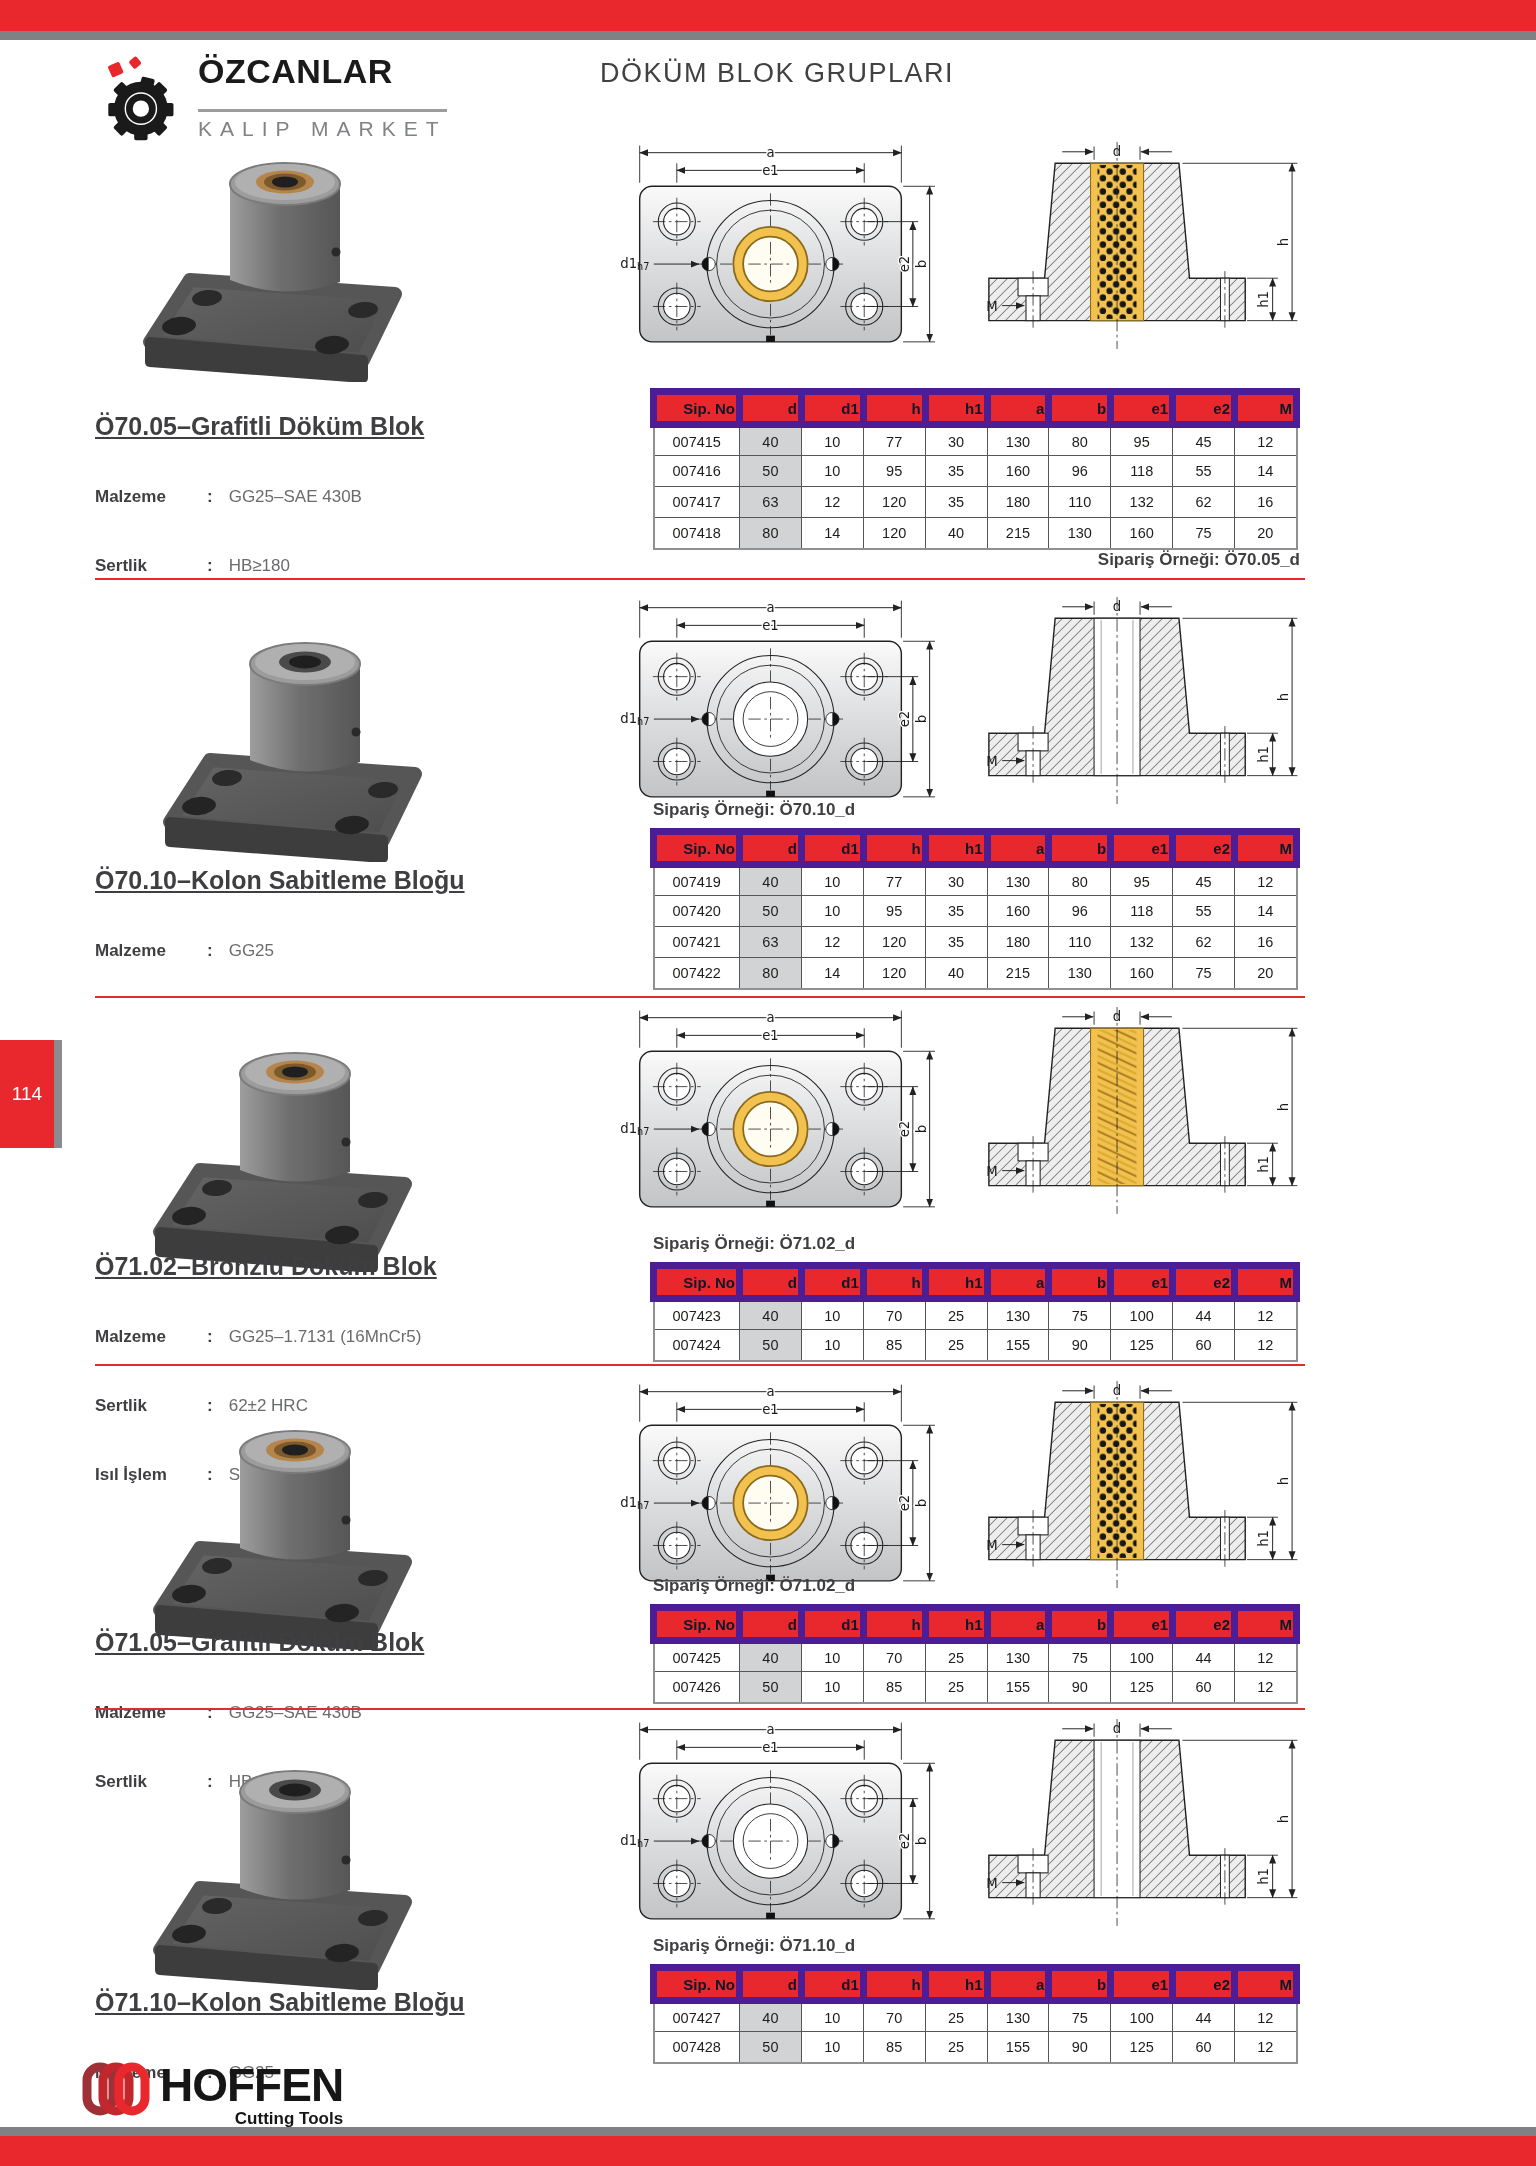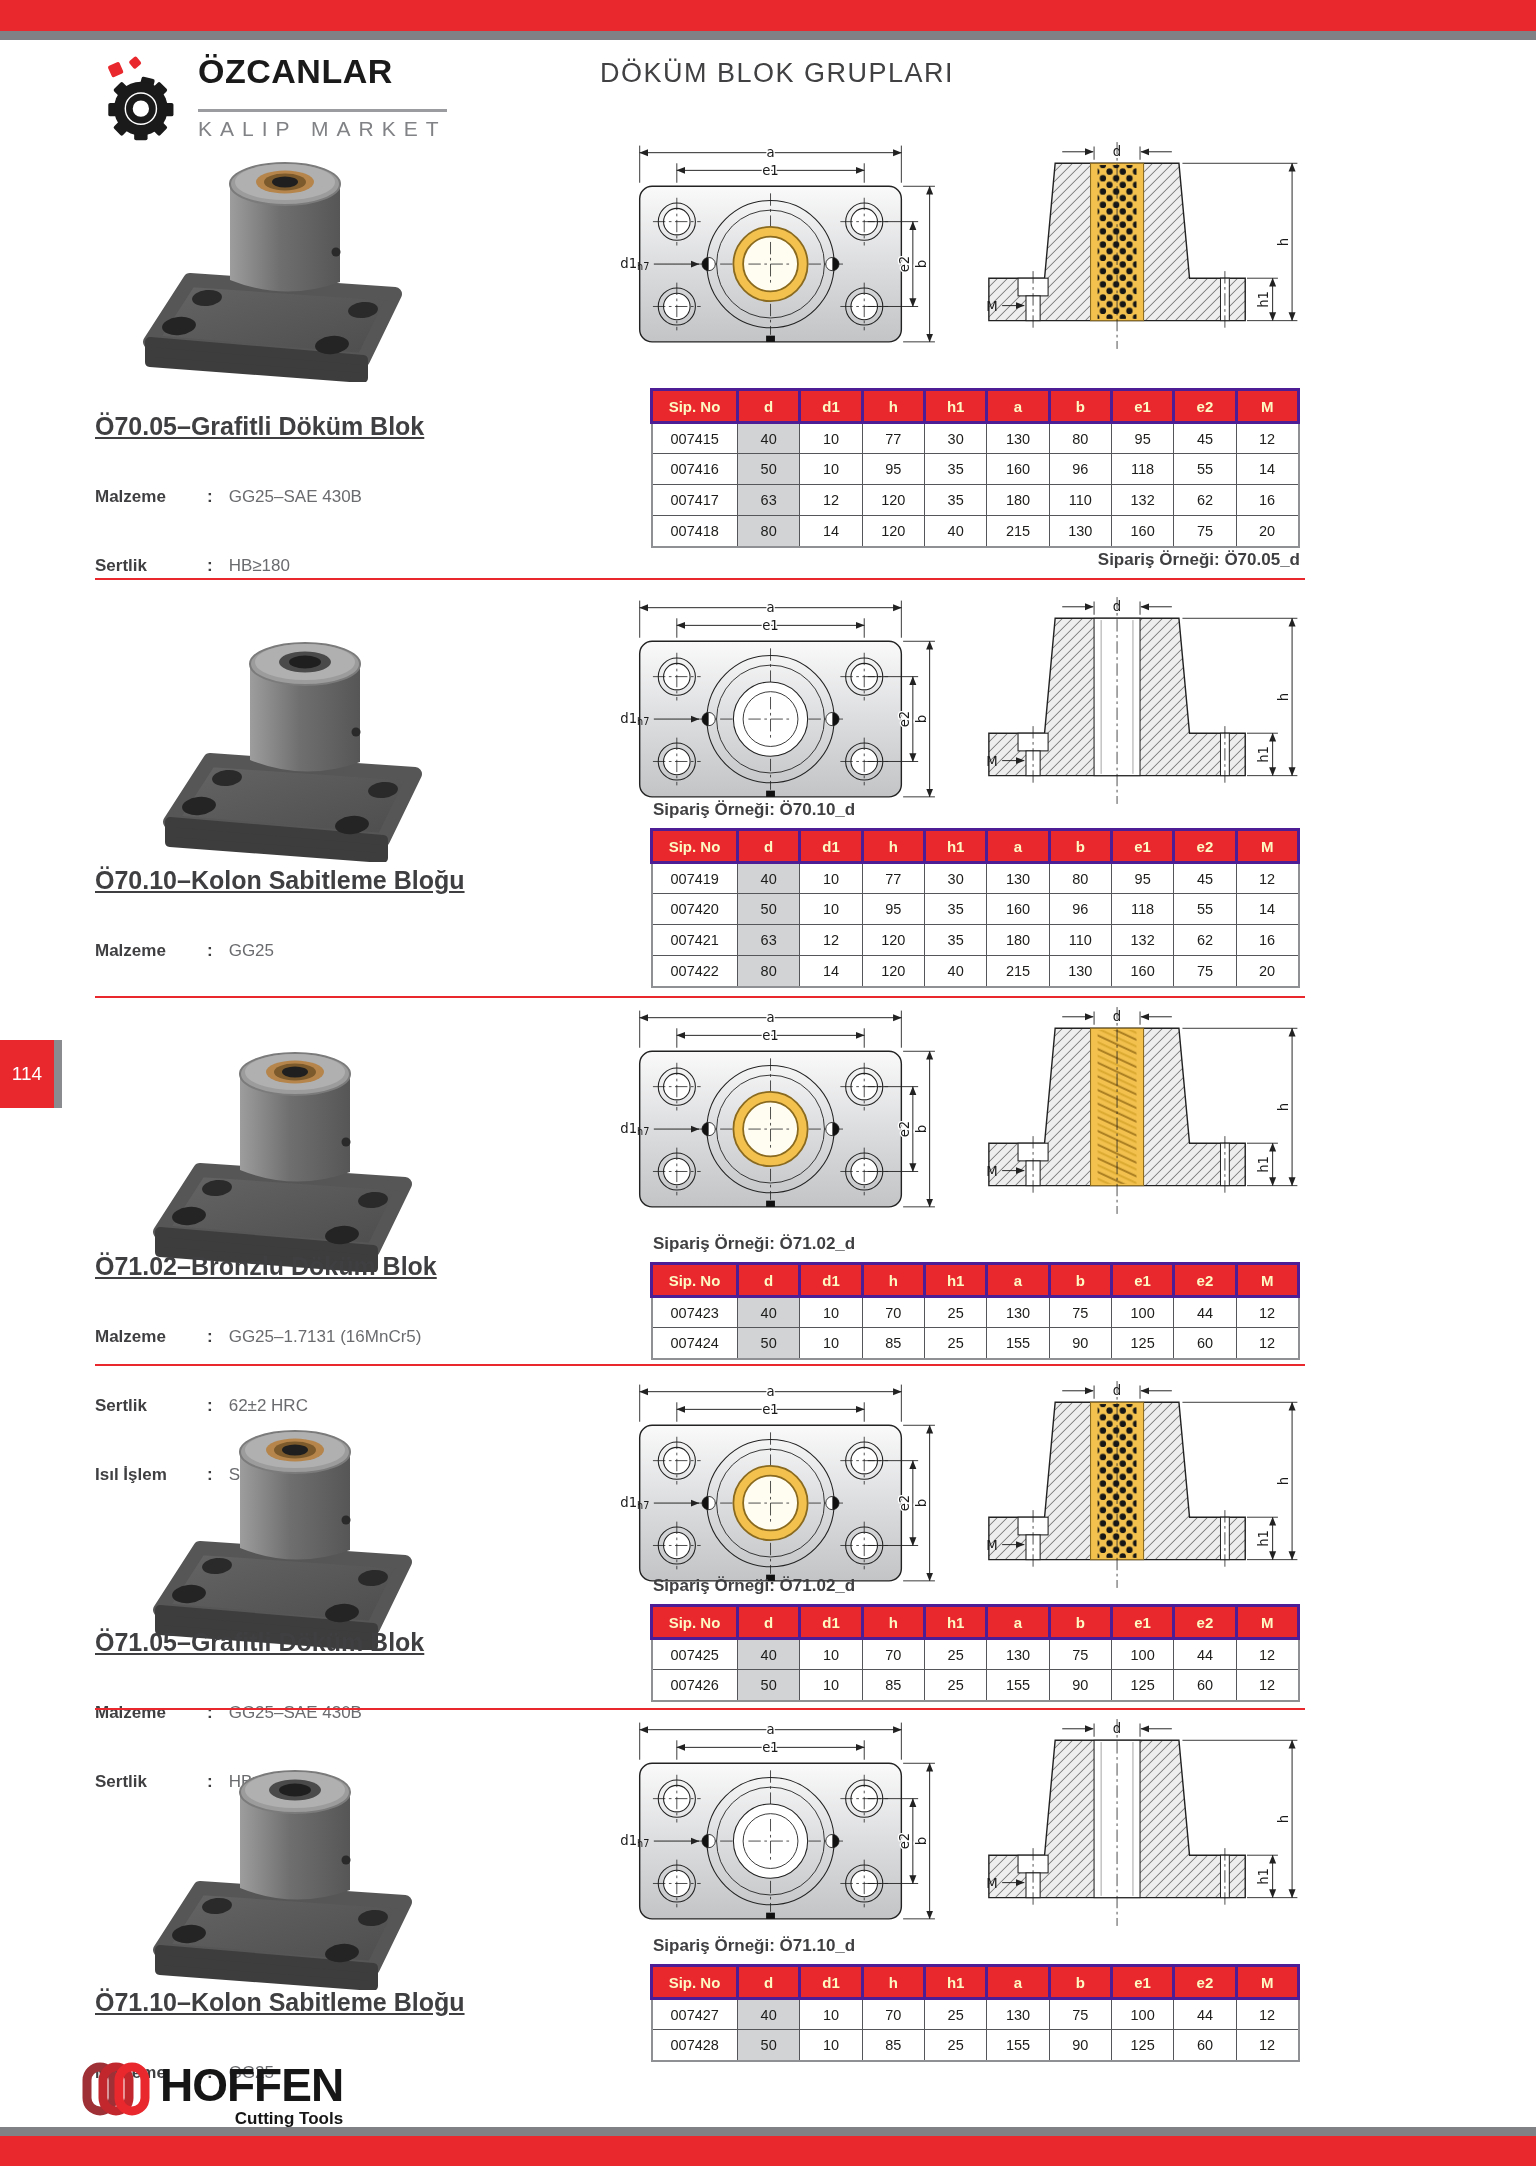--- a/index.html
+++ b/index.html
@@ -31,29 +31,29 @@
   .spec-row{display:flex;font-size:17px;line-height:26px;margin-top:43px;}
   .spec-label{font-weight:bold;color:var(--ink);width:112px;}
   .spec-colon{font-weight:bold;color:var(--ink);margin-right:16px;}
   .spec-value{color:var(--softink);}
   .order-label{font-size:17px;font-weight:bold;color:var(--ink);}
 
   
   table.dim-table{border-collapse:collapse;table-layout:fixed;width:650px;background:#fff;
                   border:2px solid #8e9093;}
   table.dim-table col.c-sip{width:86px;}
-  table.dim-table th{background:var(--red);color:#fef9c3;font-size:15px;font-weight:bold;
-                     height:33px;border:3px solid #4c1d95;text-align:center;}
+  table.dim-table th{background:var(--red);color:#0f172a;font-size:15px;font-weight:bold;
+                     height:33px;border:7px solid #4c1d95;text-align:right;}
   table.dim-table td{font-size:14.5px;color:#1d1d1b;text-align:center;height:31px;
                      border:1.5px solid #55565a;background:#fff;}
   table.dim-table td.d-col{background:#d2d3d5;}
 
   .divider{left:95px;width:1210px;height:2px;background:var(--red);}
 
-  .page-tab{left:0;top:1040px;width:62px;height:68px;background:var(--red);
+  .page-tab{left:0;top:1040px;width:62px;height:108px;background:var(--red);
             border-right:8px solid #898b8e;color:#fff;display:flex;align-items:center;
             justify-content:center;font-size:19px;}
 
   
   .hoffen{left:82px;top:2062px;display:flex;align-items:flex-start;}
   .hoffen-text{margin-left:8px;line-height:1;}
   .hoffen-name{font-size:46px;font-weight:bold;color:#161616;letter-spacing:-1px;}
   .hoffen-tag{font-size:17px;font-weight:bold;color:#161616;text-align:right;margin-top:2px;}
 
   

